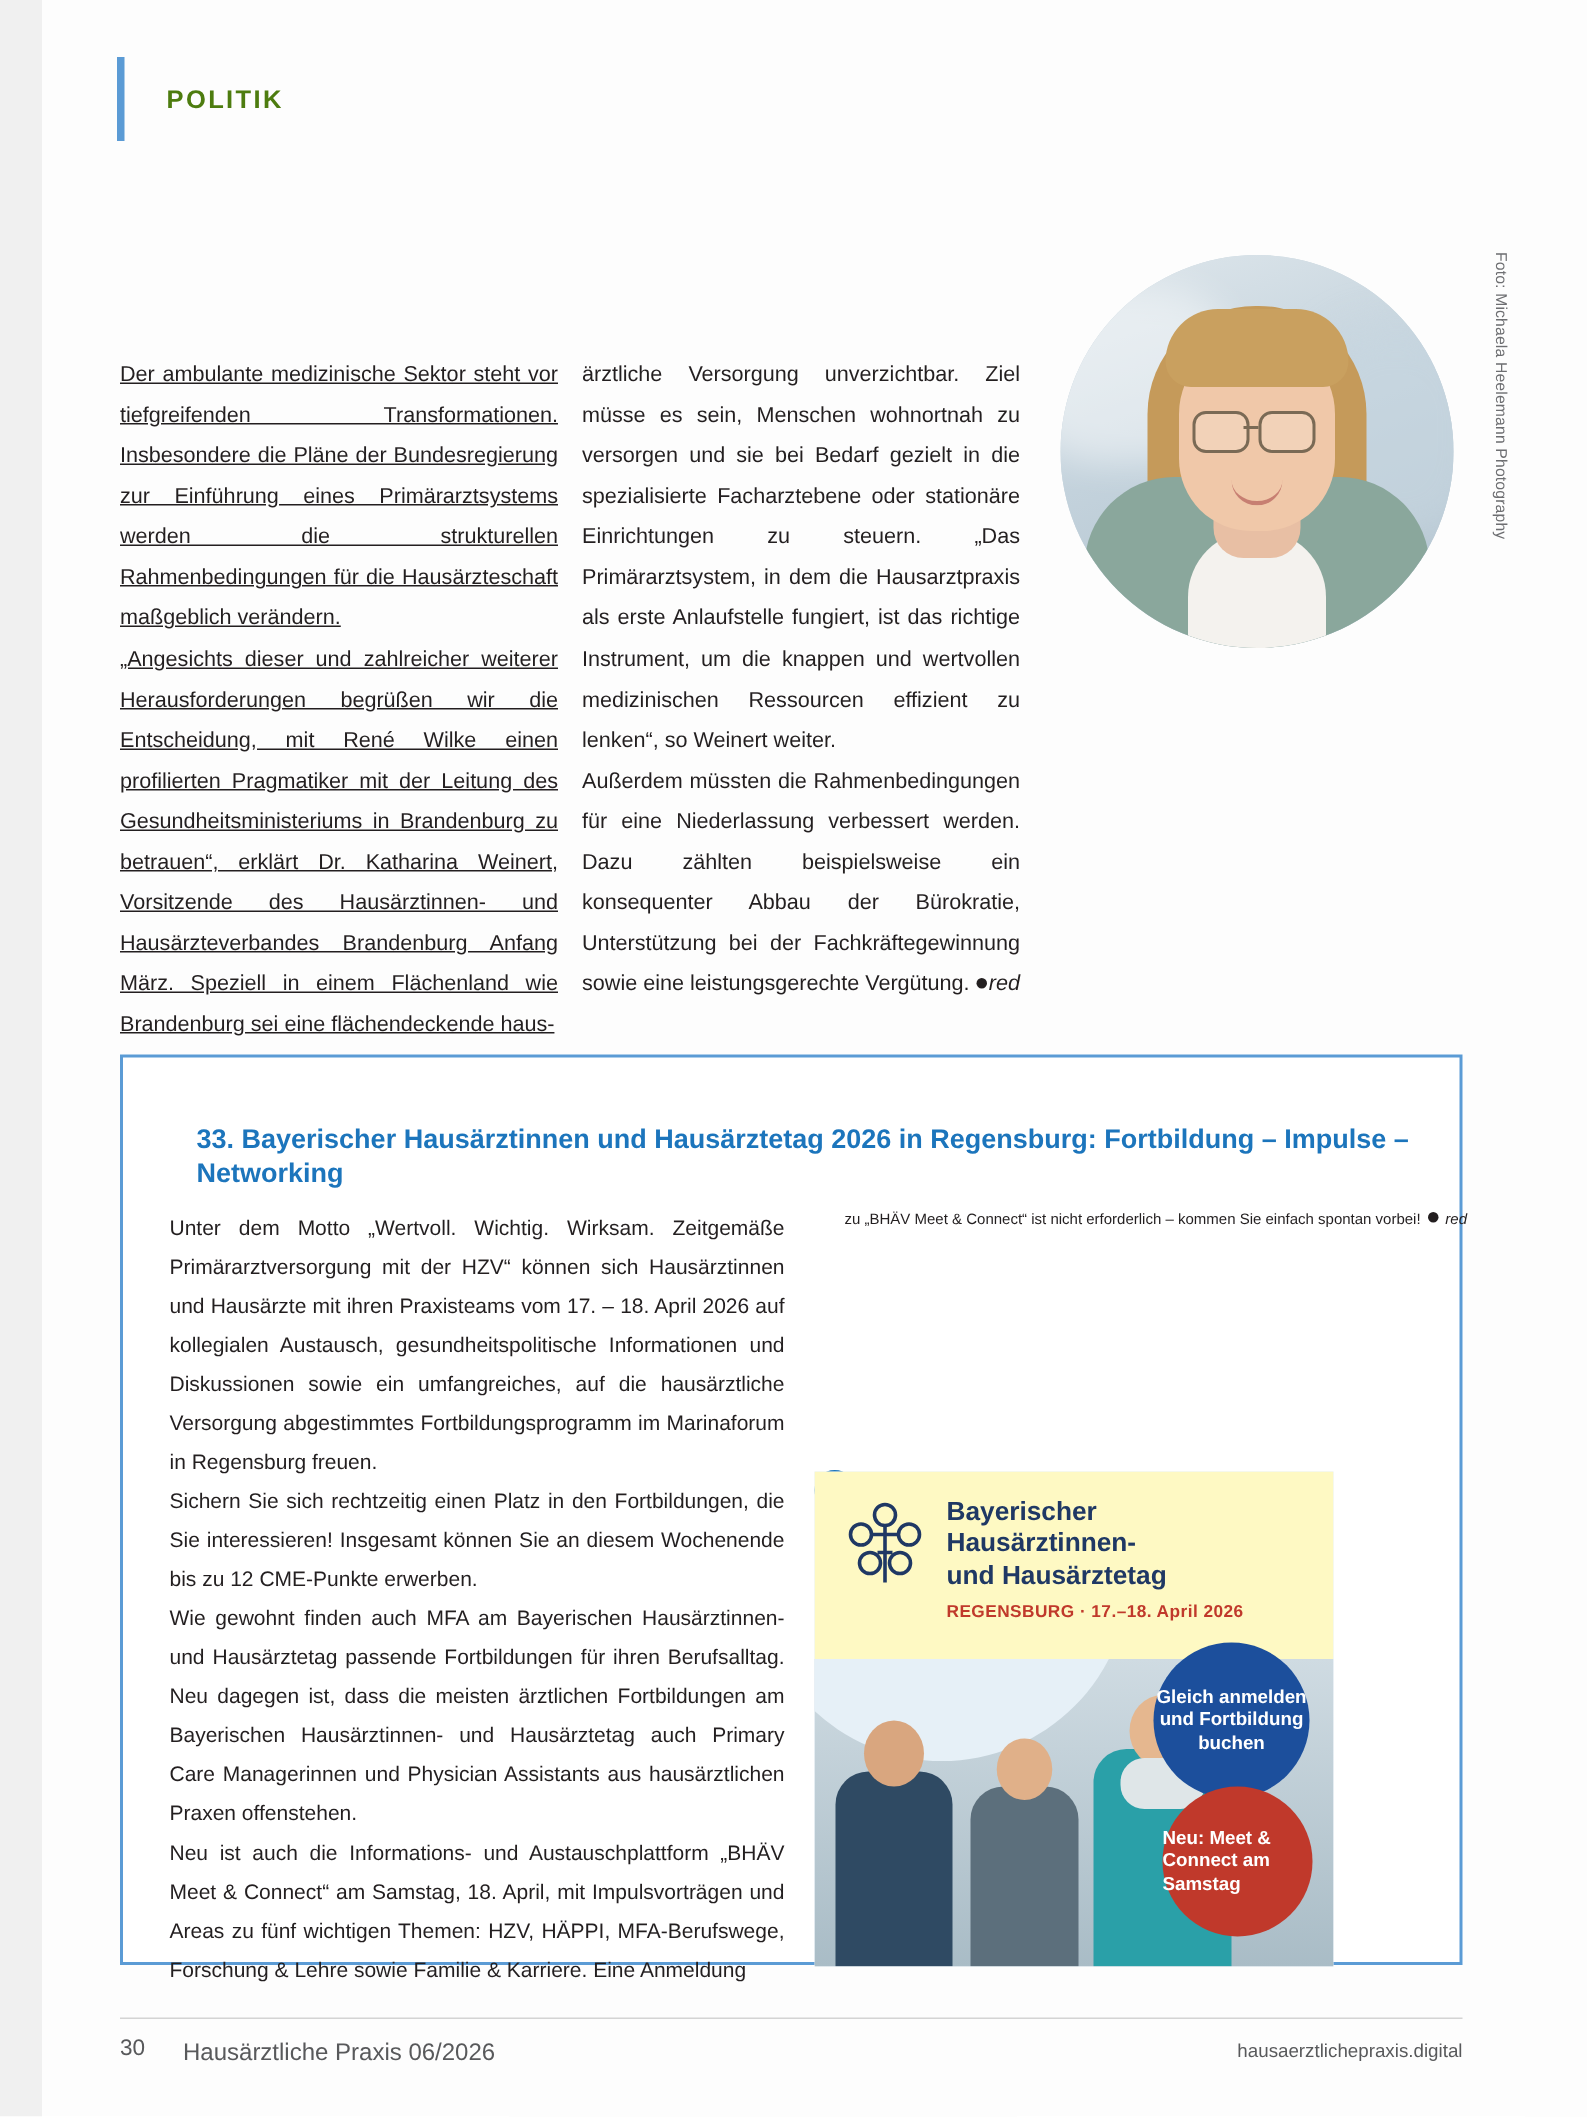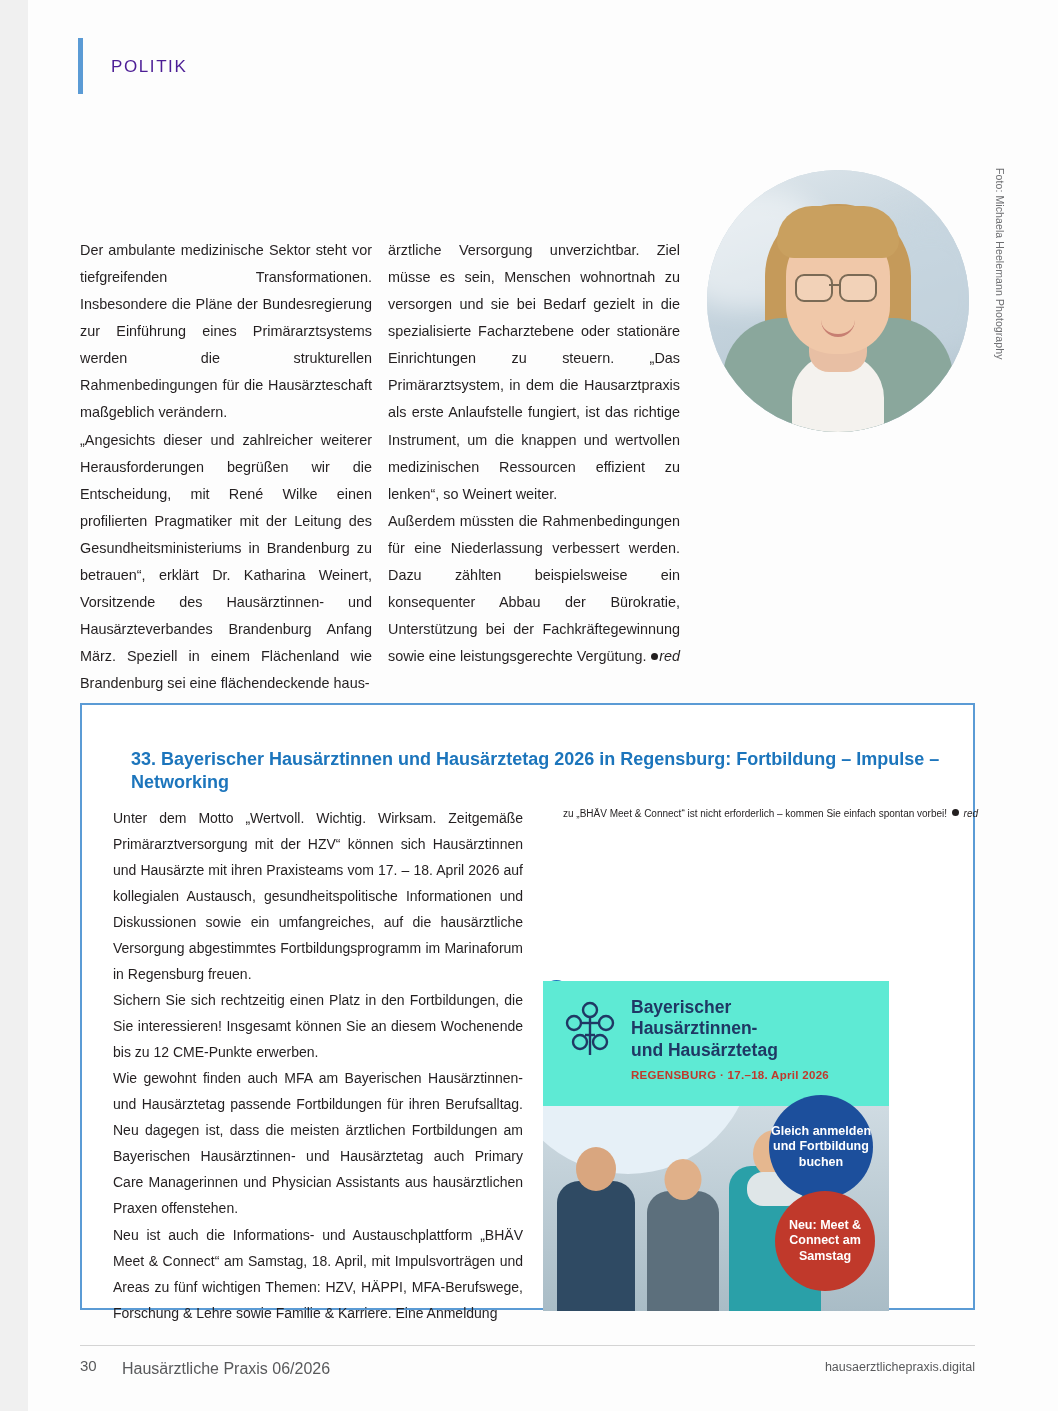--- a/index.html
+++ b/index.html
@@ -30,23 +30,23 @@
     align-items: stretch;
   }
   .kicker-bar {
     width: 5px;
     background: #5b9bd5;
     margin-right: 28px;
     height: 56px;
   }
   .kicker {
     font-size: 17px;
-    font-weight: normal;
+    font-weight: bold;
     letter-spacing: 1.6px;
-    color: #4c1d95;
+    color: #4d7c0f;
     align-self: center;
     padding-top: 2px;
   }
 
   
   .a1-title {
     position: absolute;
     left: 80px;
     top: 165px;
     width: 600px;
@@ -59,21 +59,21 @@
 
   .col {
     position: absolute;
     font-size: 14.4px;
     line-height: 1.88;
     color: #231f20;
     text-align: justify;
     -webkit-hyphens: auto;
     hyphens: auto;
   }
-  .a1-col1 { left: 80px;  top: 237px; width: 292px; }
+  .a1-col1 { left: 80px;  top: 237px; width: 292px; text-decoration: underline; }
   .a1-col2 { left: 388px; top: 237px; width: 292px; }
   .col p { margin: 0; }
 
   .end-dot {
     display: inline-block;
     width: 7px; height: 7px;
     border-radius: 50%;
     background: #231f20;
     margin-left: 5px;
     vertical-align: 1px;
@@ -282,21 +282,21 @@
     top: 981px;
     width: 346px;
     height: 330px;
     background: #e6f0f7;
     overflow: hidden;
   }
   .ad-top {
     position: absolute;
     left: 0; top: 0;
     width: 100%; height: 125px;
-    background: #5eead4;
+    background: #fef9c3;
   }
   .ad-logo {
     position: absolute;
     left: 18px; top: 16px;
     width: 58px; height: 62px;
   }
   .ad-logo svg { width: 58px; height: 62px; }
   .ad-brand {
     position: absolute;
     left: 88px; top: 16px;
@@ -373,21 +373,21 @@
     width: 100px; height: 100px;
     border-radius: 50%;
     background: #c0392b;
     color: #fff;
     font-size: 12.5px;
     font-weight: bold;
     line-height: 1.25;
     display: flex;
     align-items: center;
     justify-content: center;
-    text-align: center;
+    text-align: left;
   }
 
   
   .footer-rule {
     position: absolute;
     left: 80px; top: 1345px;
     width: 895px; height: 1px;
     background: #d4d4d4;
   }
   .pg-num {

